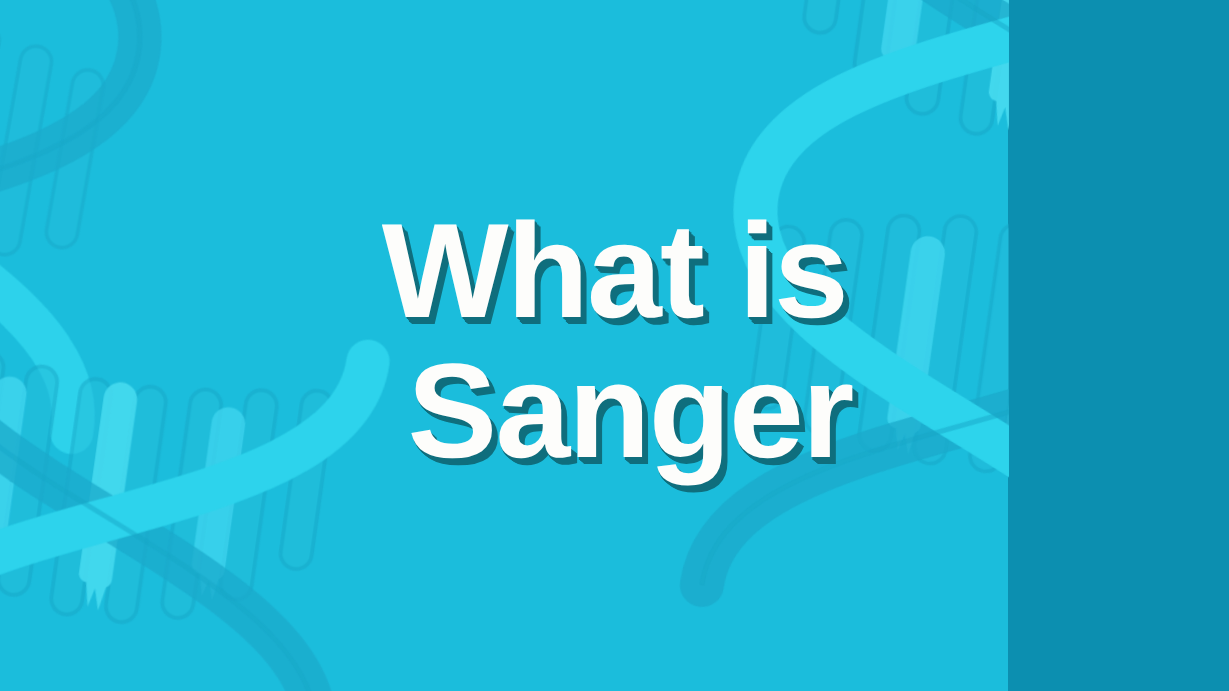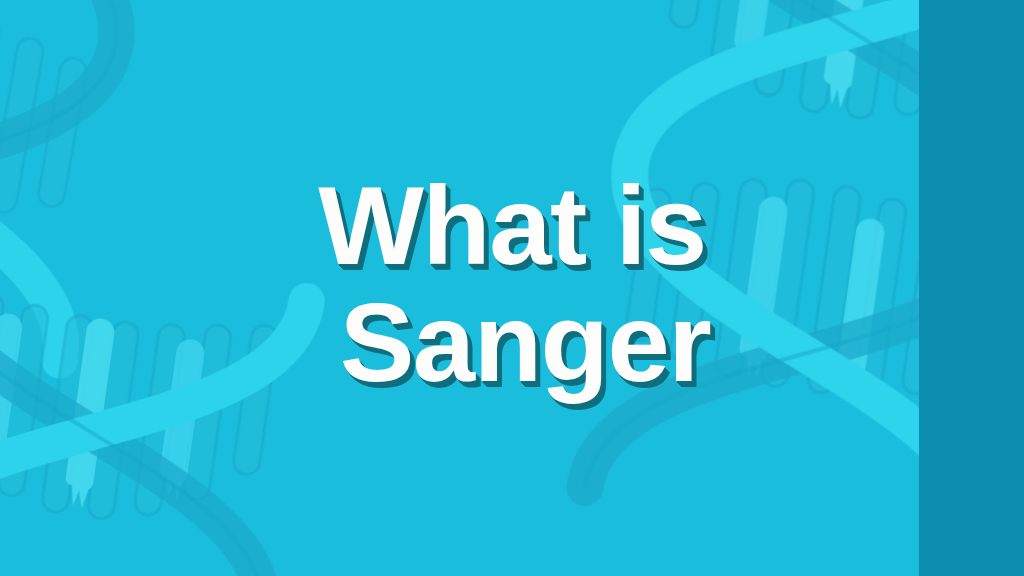--- a/index.html
+++ b/index.html
@@ -7,21 +7,21 @@
     margin: 0;
     padding: 0;
     background: #0c8fb0;
   }
   body {
     font-family: "Liberation Sans", sans-serif;
   }
 
   #slide {
     position: relative;
-    width: 919px;
+    width: 840px;
     height: 576px;
     overflow: hidden;
     background: #1bbddc;
   }
 
   
   #dna-layer {
     position: absolute;
     inset: 0;
     width: 1024px;

